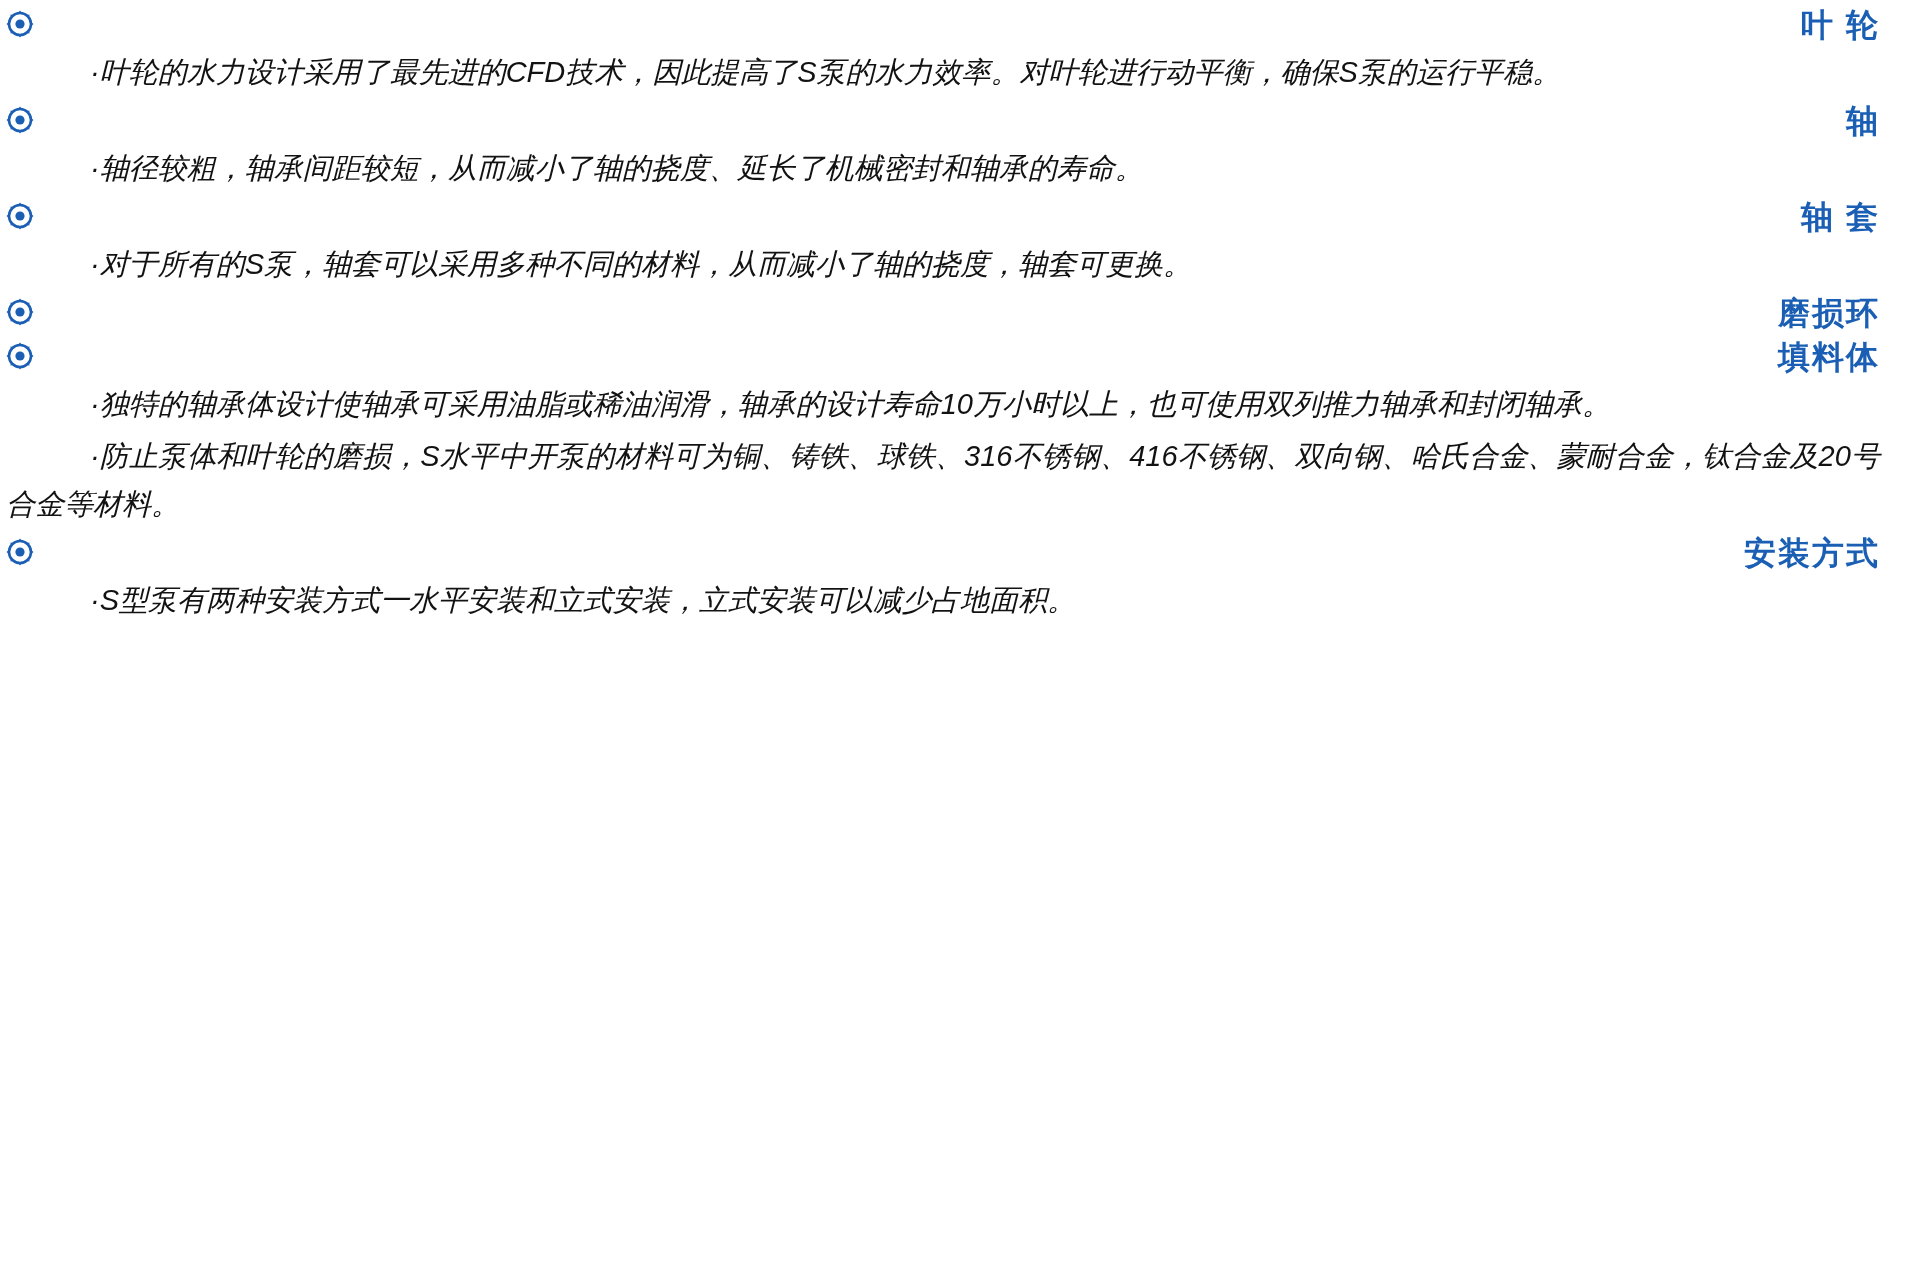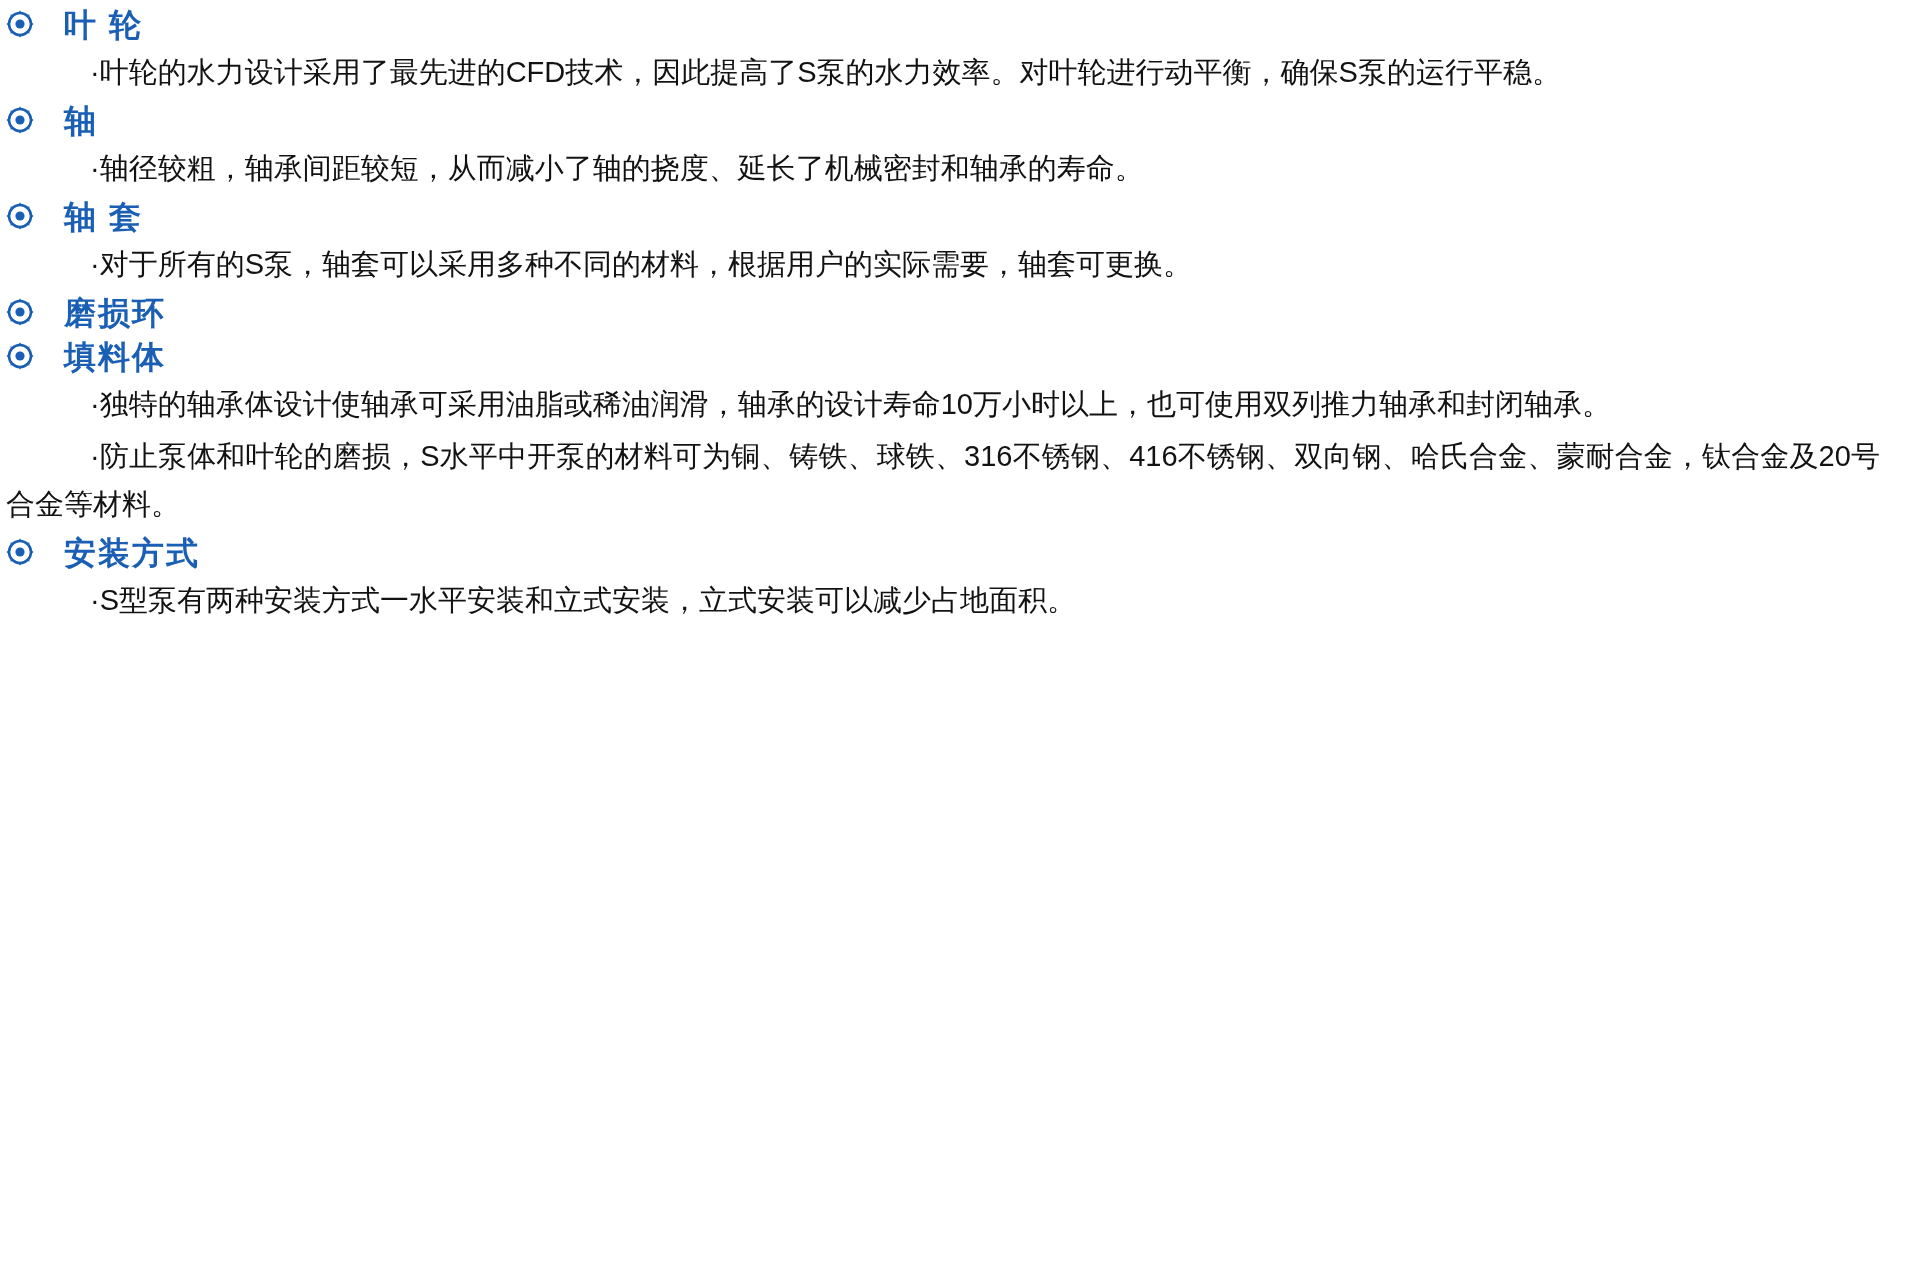--- a/index.html
+++ b/index.html
@@ -22,20 +22,21 @@
     position: relative;
   }
   .section {
     margin: 0 0 2px 0;
   }
   .heading-row {
     display: flex;
     align-items: flex-start;
     gap: 30px;
     margin-bottom: 2px;
+    justify-content: space-between;
   }
   .bullet-icon {
     flex: 0 0 auto;
     width: 28px;
     height: 28px;
     margin-top: 6px;
     display: inline-block;
   }
   .heading-text {
     font-size: 32px;
@@ -46,20 +47,21 @@
   }
   .body-text {
     font-size: 29px;
     line-height: 48px;
     color: #121212;
     text-align: justify;
     text-justify: inter-ideograph;
     margin: 0 0 4px 0;
     padding-left: 0;
     text-indent: 84px;
+    font-style: italic;
   }
 </style>
 </head>
 <body>
 
 <div class="page">
 
   <div class="section">
     <div class="heading-row">
       <span class="bullet-icon">
@@ -119,21 +121,21 @@
               <path d="M23.6 23.6 L20.1 22.7 L22.7 20.1 Z"></path>
             <path d="M23.6 4.4 L22.7 7.9 L20.1 5.3 Z"></path>
               <path d="M4.4 23.6 L5.3 20.1 L7.9 22.7 Z"></path>
             <circle cx="14" cy="14" r="11" fill="none" stroke="#1a5fb4" stroke-width="2.6"></circle>
             <circle cx="14" cy="14" r="4.6"></circle>
           </g>
         </svg>
       </span>
       <span class="heading-text">轴 套</span>
     </div>
-    <p class="body-text">·对于所有的S泵，轴套可以采用多种不同的材料，根据用户的实际需要，轴套可更换。</p>
+    <p class="body-text">·对于所有的S泵，轴套可以采用多种不同的材料，从而减小了轴的挠度，轴套可更换。</p>
   </div>
 
   <div class="section">
     <div class="heading-row">
       <span class="bullet-icon">
         <svg width="28" height="28" viewBox="0 0 28 28" xmlns="http://www.w3.org/2000/svg">
           <g fill="#1a5fb4">
             <path d="M14 0.5 L16 3 L12 3 Z"></path>
               <path d="M14 27.5 L12 25 L16 25 Z"></path>
             <path d="M0.5 14 L3 12 L3 16 Z"></path>

